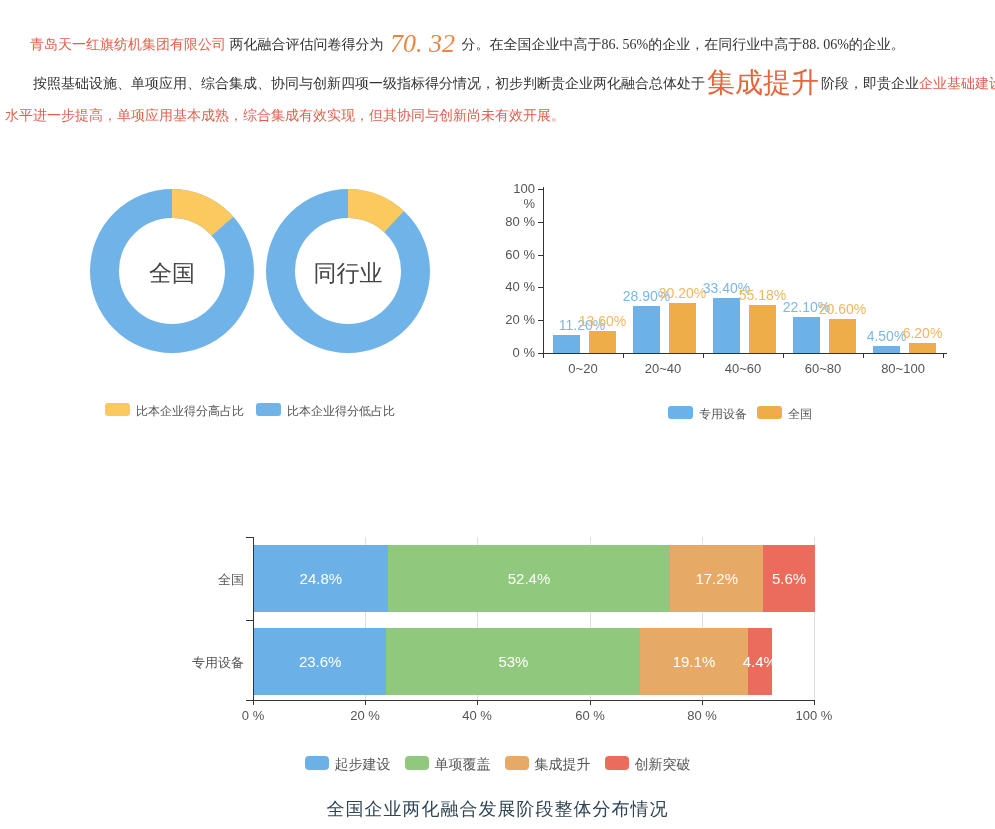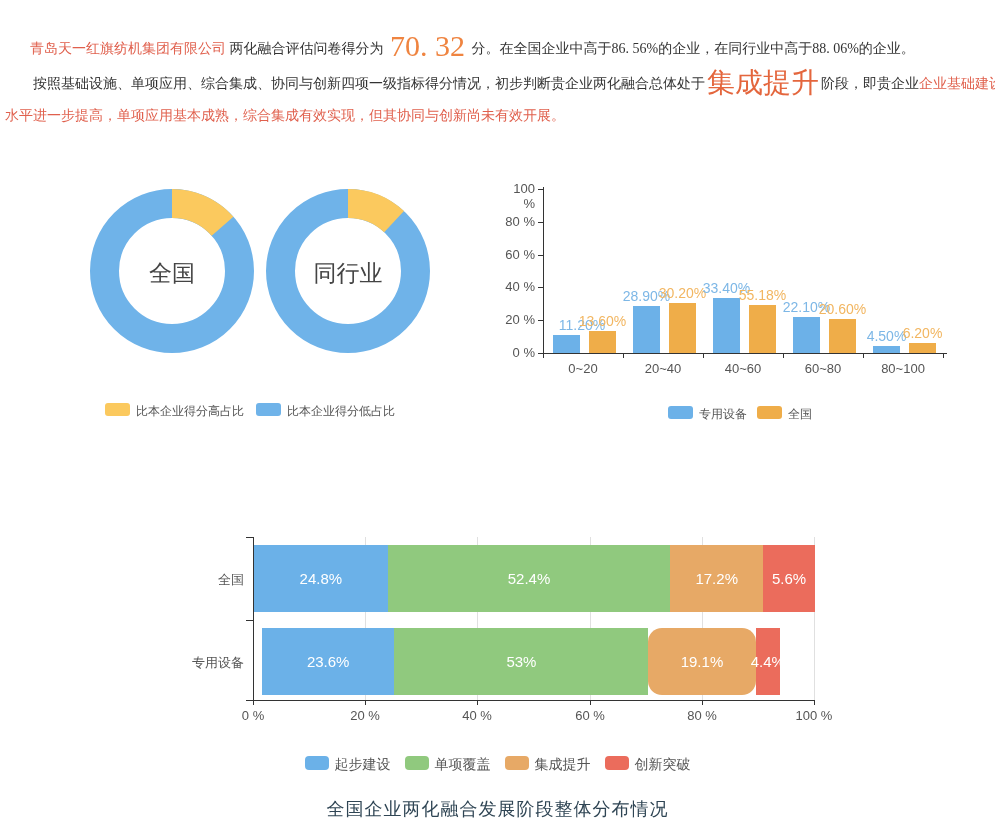--- a/index.html
+++ b/index.html
@@ -3,21 +3,21 @@
 <meta charset="utf-8">
 <style>
   html,body{margin:0;padding:0;background:#fff;}
   body{font-family:"Liberation Sans", sans-serif;}
   .page{position:relative;width:995px;height:829px;background:#fff;overflow:hidden;}
 
   
   .intro{position:absolute;left:30px;top:15px;white-space:nowrap;
          font-family:"Liberation Serif", serif;font-size:14px;color:#333;}
   .intro .company{color:#e0604d;}
-  .intro .score{font-size:30px;color:#ef8440;vertical-align:-3px;margin:0 3px;}
+  .intro .score{font-size:26px;color:#ef8440;vertical-align:-3px;margin:0 3px;font-style:italic;}
   .assessment{position:absolute;left:5px;top:63px;width:990px;
               font-family:"Liberation Serif", serif;font-size:14px;color:#333;}
   .assessment .l1{white-space:nowrap;padding-left:28px;line-height:40px;}
   .assessment .l2{line-height:24px;color:#e0604d;}
   .assessment .stage{font-size:28px;color:#e4663d;vertical-align:-4px;margin:0 2px;}
   .assessment .red{color:#e0604d;}
 
   
   .panel{position:absolute;}
   #donut-panel{left:60px;top:170px;width:380px;height:300px;}
@@ -186,23 +186,23 @@
         <div class="ax-label" style="left: 782px; top: 178px; width: 64px; text-align: center;">100 %</div>
         <div class="cat-label" style="left: 140px; top: 40.5px; width: 104px;">全国</div>
         <div class="stack-row" style="left: 254px; top: 15px; width: 561px; height: 67px; z-index: 2;">
           <div class="stack-seg" style="width: 139.128px; background: rgb(107, 177, 232);">24.8%</div>
           <div class="stack-seg" style="width: 293.964px; background: rgb(144, 201, 126);">52.4%</div>
           <div class="stack-seg" style="width: 96.492px; background: rgb(231, 169, 102);">17.2%</div>
           <div class="stack-seg" style="width: 54px; background: rgb(235, 108, 92);">5.6%</div>
         </div>
         <div class="cat-label" style="left: 140px; top: 123.5px; width: 104px;">专用设备</div>
         <div class="stack-row" style="left: 254px; top: 98px; width: 561px; height: 67px; z-index: 2;">
-          <div class="stack-seg" style="width: 132.396px; background: rgb(107, 177, 232); margin-left: 8px;">23.6%</div>
+          <div class="stack-seg" style="width: 132.396px; background: rgb(107, 177, 232);">23.6%</div>
           <div class="stack-seg" style="width: 254px; background: rgb(144, 201, 126);">53%</div>
-          <div class="stack-seg" style="width: 107.151px; background: rgb(231, 169, 102); border-radius: 14px;">19.1%</div>
+          <div class="stack-seg" style="width: 107.151px; background: rgb(231, 169, 102);">19.1%</div>
           <div class="stack-seg" style="width: 24.684px; background: rgb(235, 108, 92);">4.4%</div>
         </div>
       </div>
     <div class="legend" id="stage-legend">
         <span class="lg-item">
           <span class="lg-swatch" style="background: rgb(107, 177, 232);"></span>
           <span>起步建设</span>
         </span>
         <span class="lg-item">
           <span class="lg-swatch" style="background: rgb(144, 201, 126);"></span>

